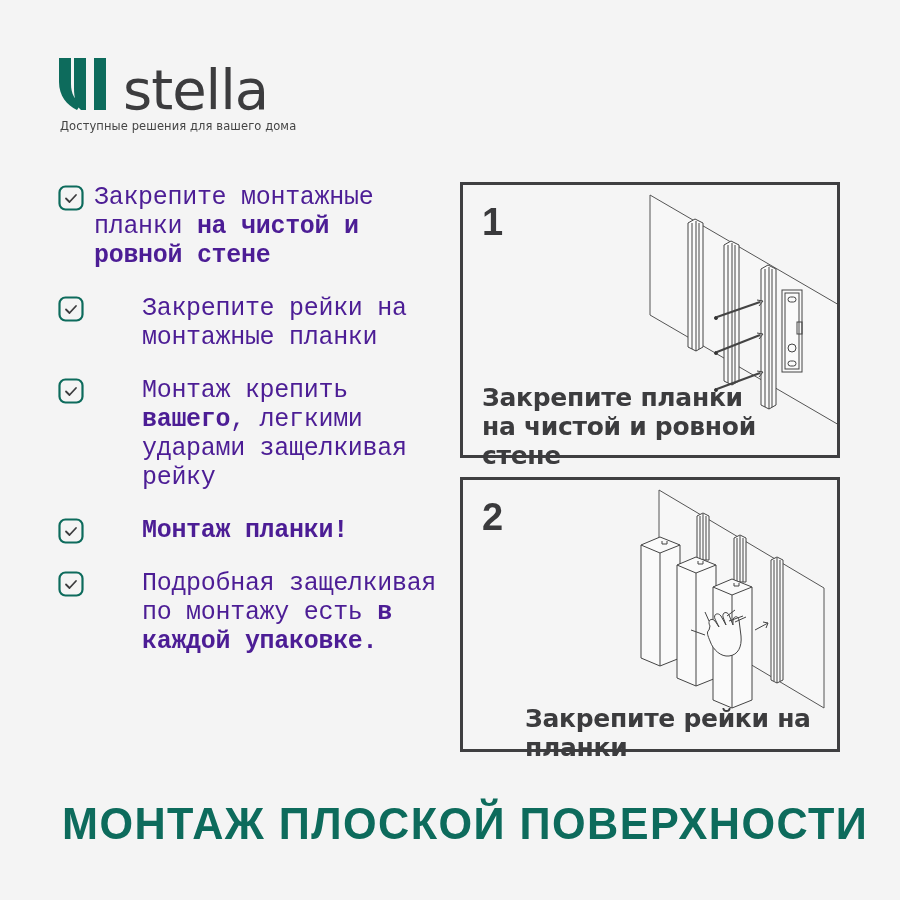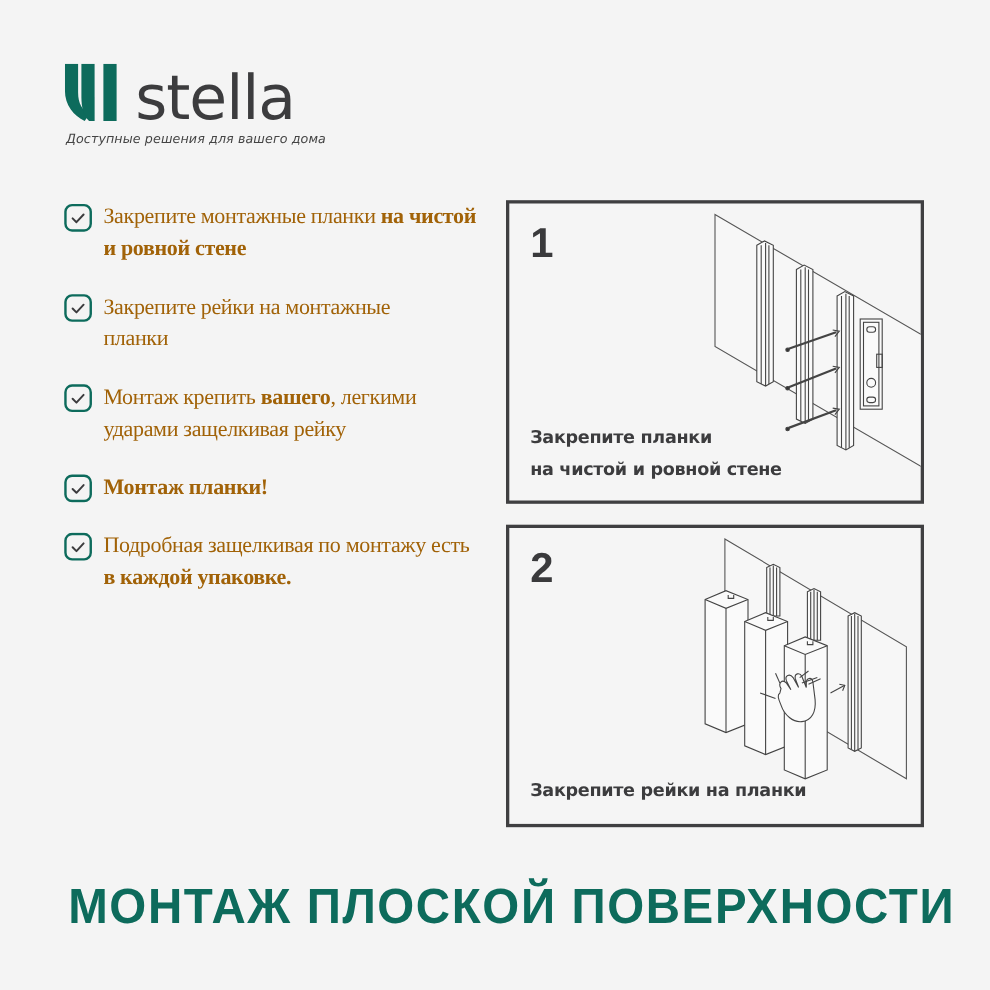--- a/index.html
+++ b/index.html
@@ -19,55 +19,54 @@
     .logo-word {
       font-family: "DejaVu Sans", sans-serif;
       font-size: 56px; font-weight: 400; letter-spacing: -1px;
       line-height: 46px; color: #3c3c3e; margin-left: 14px;
       position: relative; top: 3px;
     }
     .tagline {
       position: absolute; left: 60px; top: 119px;
       font-size: 11.5px; color: #444; letter-spacing: 0.1px;
       font-family: "DejaVu Sans", sans-serif;
-      font-style: italic;
     }
     .steps {
       position: absolute; left: 58px; top: 183px; width: 380px;
       list-style: none;
     }
     .step { display: flex; align-items: flex-start; }
-    .step + .step { margin-top: 24px; }
+    .step + .step { margin-top: 24px; gap: 48px; }
     .check {
       flex: 0 0 26px; width: 26px; height: 26px; margin-top: 2px; margin-right: 10px;
     }
     .step-text {
-      font-size: 20px; line-height: 29px; color: #a16207;
-      font-family: Liberation Serif, serif; letter-spacing: -0.3px;
+      font-size: 25px; line-height: 29px; color: #4c1d95;
+      font-family: Liberation Mono, monospace; letter-spacing: -0.3px;
     }
     .step-text b { font-weight: 700; }
     .panel {
       position: absolute; left: 460px; width: 380px;
       border: 3px solid #3f3f41; background: #f5f5f5;
     }
     .panel-1 { top: 182px; height: 276px; }
     .panel-2 { top: 477px; height: 275px; }
     .panel-num {
       position: absolute; left: 19px; top: 16px;
       font-size: 38px; font-weight: 700; color: #3a3a3c;
       font-family: "Liberation Sans", sans-serif;
     }
     .panel-illus { position: absolute; left: 0; top: 0; width: 374px; height: 270px; }
     .panel-caption {
       position: absolute; left: 19px;
-      font-size: 16px; font-weight: 700; line-height: 29px; color: #3c3c3e;
+      font-size: 25px; font-weight: 700; line-height: 29px; color: #3c3c3e;
       font-family: "DejaVu Sans", sans-serif; letter-spacing: -0.3px;
     }
     .panel-1 .panel-caption { top: 198px; }
-    .panel-2 .panel-caption { top: 224px; }
+    .panel-2 .panel-caption { top: 224px; margin-left: 43px; }
     .headline {
       position: absolute; left: 62px; top: 798px; width: 800px;
       font-size: 45px; font-weight: 700; color: #0d6b5c;
       font-family: "Liberation Sans", sans-serif;
       letter-spacing: 1.5px; white-space: nowrap;
       transform: scaleX(0.96); transform-origin: left;
     }
   </style>
 </head>
 <body>

